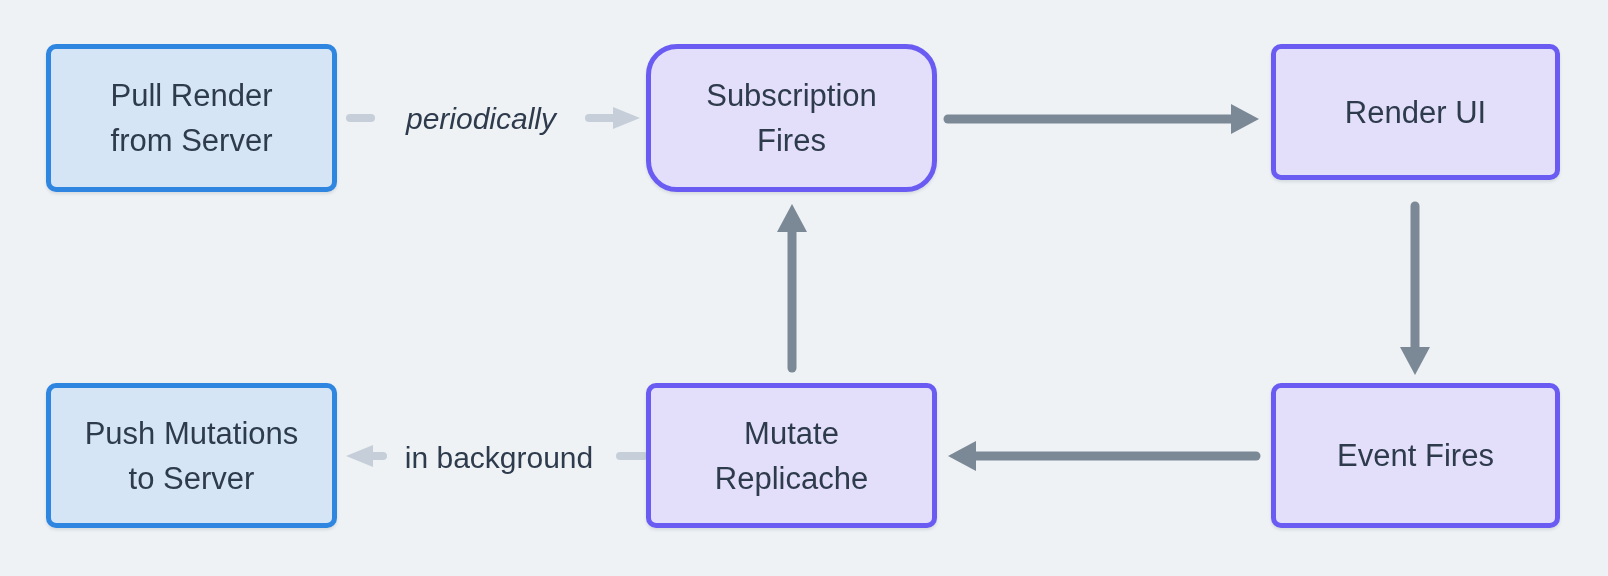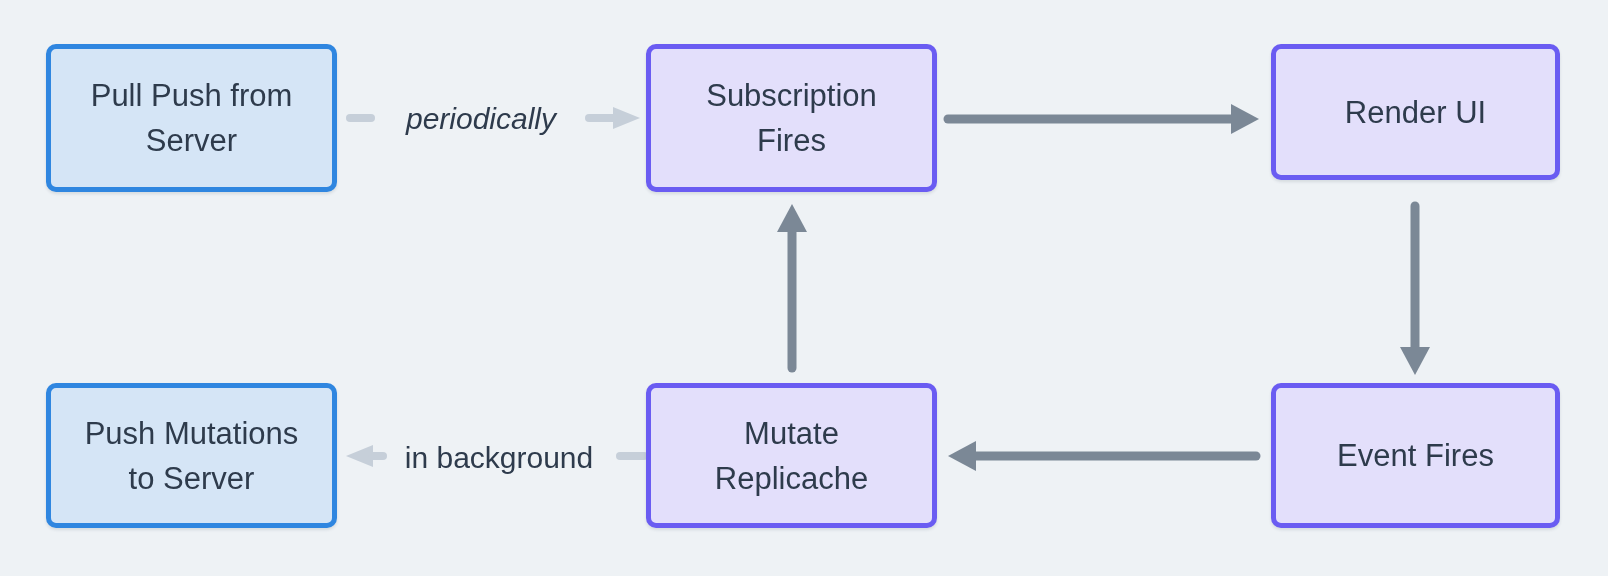--- a/index.html
+++ b/index.html
@@ -38,21 +38,21 @@
   }
   .node.blue {
     border: 5px solid #2f86e0;
     background: #d5e5f6;
   }
   .node.purple {
     border: 5px solid #6a5cf2;
     background: #e3dffb;
   }
   .node-pull    { left: 46px;   top: 44px;  width: 291px; height: 148px; }
-  .node-sub     { left: 646px;  top: 44px;  width: 291px; height: 148px; }
+  .node-sub     { left: 646px;  top: 44px;  width: 291px; height: 148px; border-radius: 31px; }
   .node-render  { left: 1271px; top: 44px;  width: 289px; height: 136px; }
   .node-push    { left: 46px;   top: 383px; width: 291px; height: 145px; }
   .node-mutate  { left: 646px;  top: 383px; width: 291px; height: 145px; }
   .node-event   { left: 1271px; top: 383px; width: 289px; height: 145px; }
 
   .edge-label {
     position: absolute;
     transform: translate(-50%, -50%);
     font-size: 30px;
     color: #2e3b4c;
@@ -100,21 +100,21 @@
     </g>
 
     <g>
       <polygon class="light-head" points="373,445 373,467 346,456"></polygon>
       <line class="light-edge" x1="372" y1="456" x2="383" y2="456"></line>
       <line class="light-edge" x1="620" y1="456" x2="644" y2="456"></line>
     </g>
   </svg>
 
   <div class="node blue node-pull">
-    <span>Pull Push from Server</span>
+    <span>Pull Render from Server</span>
   </div>
 
   <div class="node purple node-sub">
     <span>Subscription Fires</span>
   </div>
 
   <div class="node purple node-render">
     <span>Render UI</span>
   </div>
 

